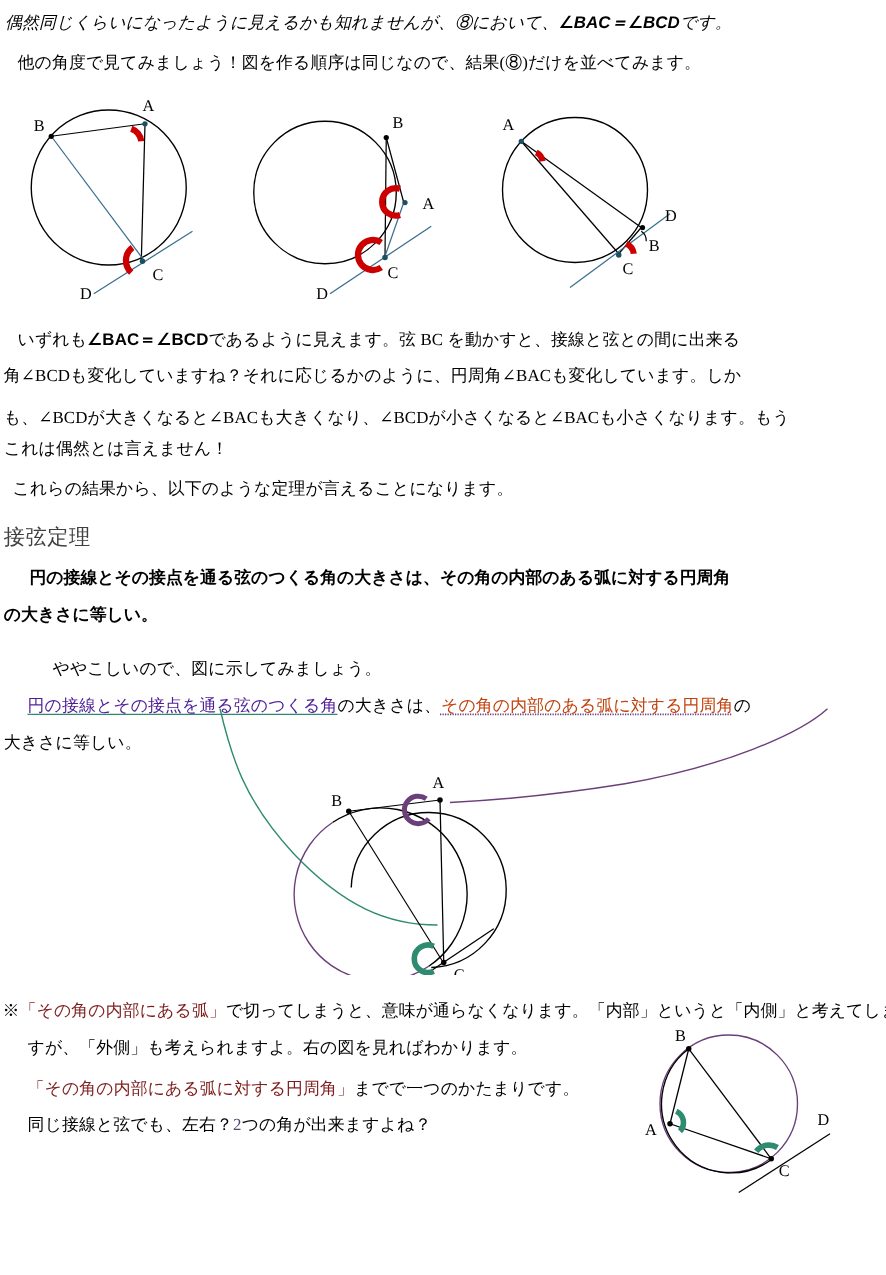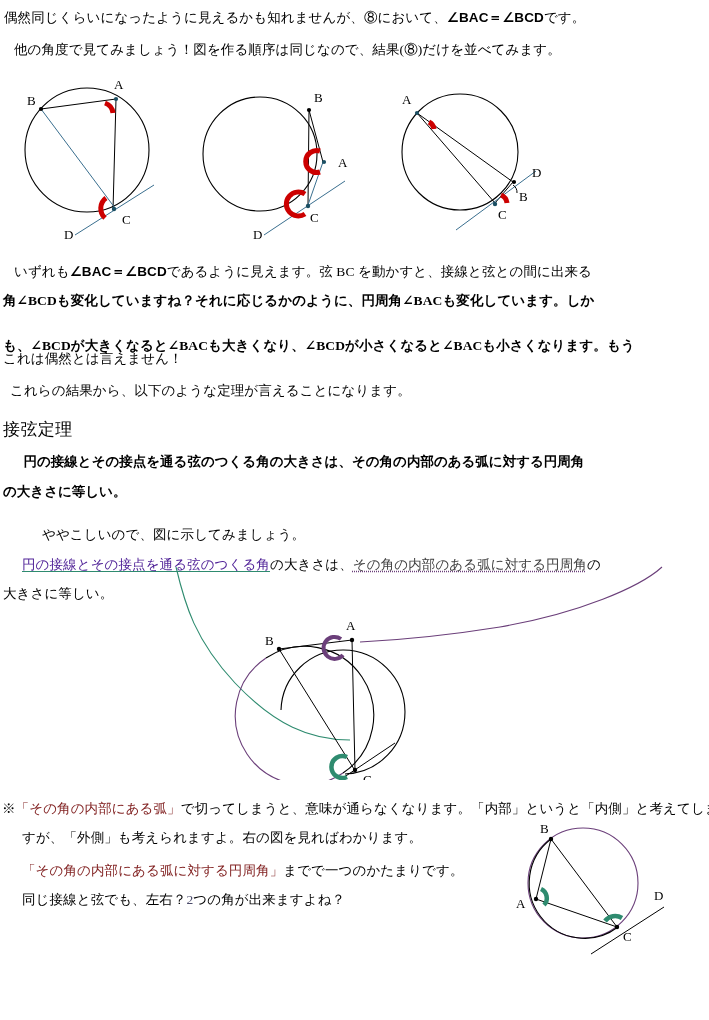--- a/index.html
+++ b/index.html
@@ -25,63 +25,63 @@
     font-size: 13.5px;
     line-height: 28px;
     letter-spacing: 0.1px;
     white-space: nowrap;
     color: #000;
   }
   .bold { font-weight: bold; font-family: "Liberation Serif","DejaVu Serif",serif; }
   .ang { font-family: "Liberation Sans","DejaVu Sans",sans-serif; font-weight: bold; }
   .heading-red {
     position: absolute;
-    color: #000000;
+    color: #404040;
     font-size: 17px;
     font-weight: normal;
     font-family: "Liberation Sans", "DejaVu Sans", sans-serif;
     letter-spacing: 0.4px;
     white-space: nowrap;
   }
   .theorem {
     position: absolute;
     font-size: 13.5px;
     line-height: 29px;
     font-weight: bold;
     color: #000;
   }
   .green-u {
     color: #4c1d95;
     text-decoration: underline;
     text-decoration-color: #2e8b6f;
     text-underline-offset: 2px;
   }
   .purple-u {
-    color: #404040;
+    color: #c2410c;
     text-decoration: underline;
     text-decoration-style: dotted;
     text-decoration-color: #6b3f7a;
     text-underline-offset: 2px;
   }
   .purple-plain { color: #7f1d1d; }
   .note-num { color: #4a4a6a; }
   svg { display:block; }
   .fig { position: absolute; }
   text.lbl {
     font-family: "Liberation Serif", "DejaVu Serif", serif;
     font-size: 13px;
     fill: #000;
   }
 </style>
 </head>
 <body>
 
 <div class="page">
 
-  <div class="para" style="left:4px; top:4px;">
+  <div class="para" style="left:4px; top:4px;font-style:italic;">
     <span>偶然同じくらいになったように見えるかも知れませんが、⑧において、</span><span class="bold ang">∠BAC＝∠BCD</span><span>です。</span>
   </div>
 
   <div class="para" style="left:14px; top:36px;">他の角度で見てみましょう！図を作る順序は同じなので、結果(⑧)だけを並べてみます。</div>
 
   <div class="fig" style="left:10px; top:72px;">
     <svg width="175" height="170" viewBox="0 0 175 170">
 
       <circle cx="77" cy="78" r="62" fill="none" stroke="#000" stroke-width="1.1"></circle>
 
@@ -156,22 +156,22 @@
       <text class="lbl" x="14" y="32">A</text>
       <text class="lbl" x="131" y="129">B</text>
       <text class="lbl" x="110" y="147">C</text>
       <text class="lbl" x="144" y="105">D</text>
     </svg>
   </div>
 
   <div class="para" style="left:14px; top:258px;">
     <span>いずれも</span><span class="bold ang">∠BAC＝∠BCD</span><span>であるように見えます。弦 BC を動かすと、接線と弦との間に出来る</span>
   </div>
-  <div class="para" style="left:3px; top:287px;font-weight:bold;">角∠BCDも変化していますね？それに応じるかのように、円周角∠BACも変化しています。しか</div>
-  <div class="para" style="left:3px; top:332px;font-weight:bold;">も、∠BCDが大きくなると∠BACも大きくなり、∠BCDが小さくなると∠BACも小さくなります。もう</div>
+  <div class="para" style="left:3px; top:287px;">角∠BCDも変化していますね？それに応じるかのように、円周角∠BACも変化しています。しか</div>
+  <div class="para" style="left:3px; top:320px;">も、∠BCDが大きくなると∠BACも大きくなり、∠BCDが小さくなると∠BACも小さくなります。もう</div>
   <div class="para" style="left:3px; top:345px;">これは偶然とは言えません！</div>
   <div class="para" style="left:10px; top:377px;">これらの結果から、以下のような定理が言えることになります。</div>
 
   <div class="heading-red" style="left:3px; top:418px;">接弦定理</div>
 
   <div class="theorem" style="left:10px; top:447px; width:706px;">　円の接線とその接点を通る弦のつくる角の大きさは、その角の内部のある弧に対する円周角</div>
   <div class="theorem" style="left:3px; top:477px;">の大きさに等しい。</div>
 
   <div class="para" style="left:14px; top:521px;margin-left:28px;">ややこしいので、図に示してみましょう。</div>
 

